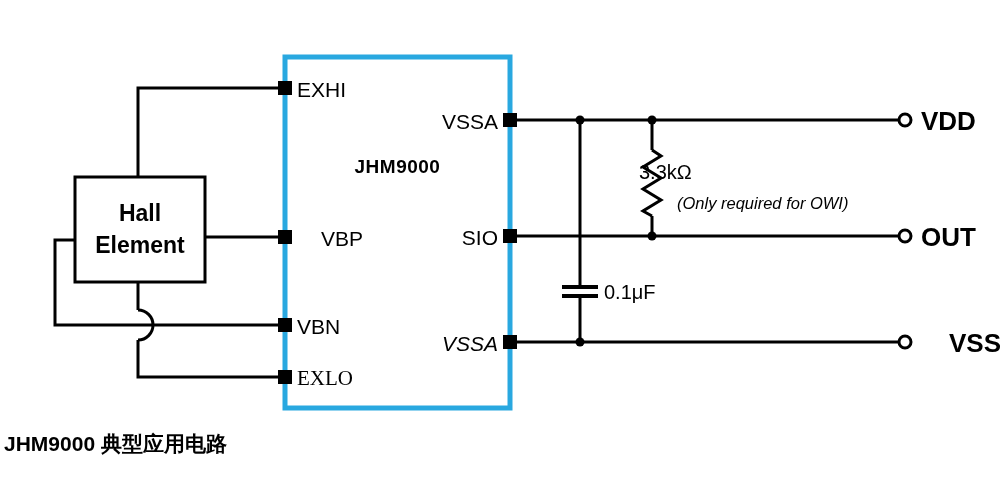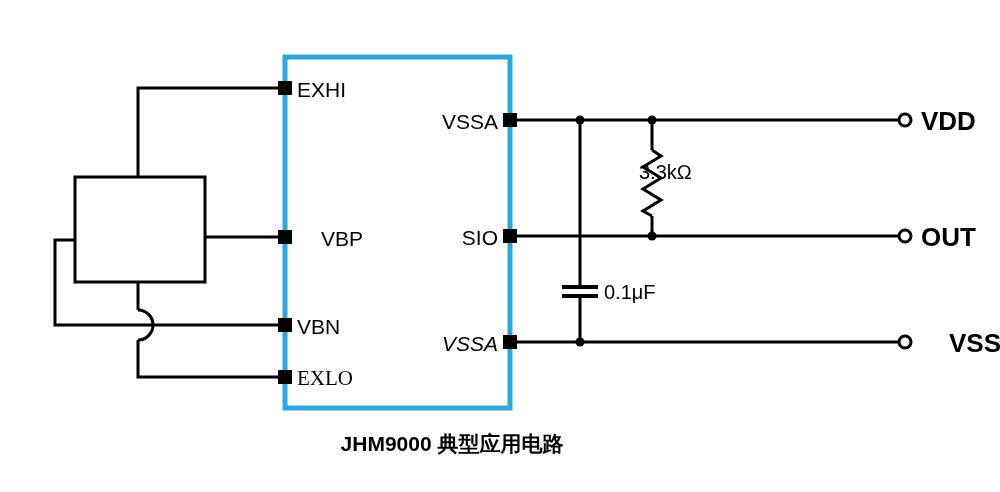--- a/index.html
+++ b/index.html
@@ -11,21 +11,21 @@
   .label{position:absolute;white-space:nowrap;transform:translateY(-50%);line-height:1;}
   .pin-label{font-size:21px;font-weight:400;}
   .pin-label.right{transform:translateY(-50%);}
   .chip-name{font-size:19px;font-weight:700;letter-spacing:.5px;text-align:center;}
   .hall-text{position:absolute;left:75px;top:177px;width:130px;height:105px;
     display:flex;flex-direction:column;align-items:center;justify-content:center;
     font-size:23px;font-weight:700;line-height:1.35;}
   .value-label{font-size:20px;font-weight:400;}
   .note-label{font-size:16.5px;font-style:italic;font-weight:400;}
   .terminal-label{font-size:26px;font-weight:700;}
-  .caption{position:absolute;left:12px;top:430px;width:880px;text-align:center;
+  .caption{position:absolute;left:4px;top:430px;width:880px;text-align:left;
     font-size:21px;font-weight:700;}
 </style>
 </head>
 <body>
 
 <div id="stage">
 
   <svg id="schem" width="1000" height="492" viewBox="0 0 1000 492">
 
     <rect x="285" y="57" width="225" height="351" fill="#ffffff" stroke="#29a8e0" stroke-width="5"></rect>
@@ -71,32 +71,38 @@
       <circle cx="580" cy="342" r="4.5"></circle>
     </g>
 
     <g fill="#ffffff" stroke="#000000" stroke-width="3">
       <circle cx="905" cy="120" r="6"></circle>
       <circle cx="905" cy="236" r="6"></circle>
       <circle cx="905" cy="342" r="6"></circle>
     </g>
   </svg>
 
+  <div class="label chip-name" style="left:285px;top:166px;width:225px;">JHM9000</div>
 
+  <div class="hall-text">
+    <span>Hall</span>
+    <span>Element</span>
+  </div>
 
   <div class="label pin-label" style="left:297px;top:89px;">EXHI</div>
   <div class="label pin-label" style="left:297px;top:238px;margin-left:24px;">VBP</div>
   <div class="label pin-label" style="left:297px;top:326px;">VBN</div>
   <div class="label pin-label" style="left:297px;top:378px;font-family:Liberation Serif, serif;">EXLO</div>
 
   <div class="label pin-label right" style="right:502px;top:121px;">VSSA</div>
   <div class="label pin-label right" style="right:502px;top:237px;">SIO</div>
   <div class="label pin-label right" style="right:502px;top:343px;font-style:italic;">VSSA</div>
 
   <div class="label value-label" style="left:639px;top:172px;">3.3kΩ</div>
+  <div class="label note-label" style="left:677px;top:203px;">(Only required for OWI)</div>
   <div class="label value-label" style="left:604px;top:292px;">0.1μF</div>
 
   <div class="label terminal-label" style="left:921px;top:121px;">VDD</div>
   <div class="label terminal-label" style="left:921px;top:237px;">OUT</div>
   <div class="label terminal-label" style="left:949px;top:343px;">VSS</div>
 
   <div class="caption">JHM9000 典型应用电路</div>
 
 </div>
 

